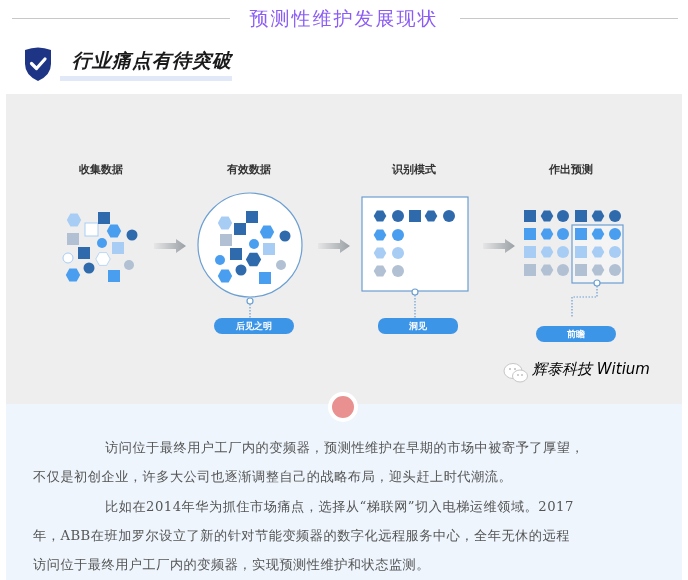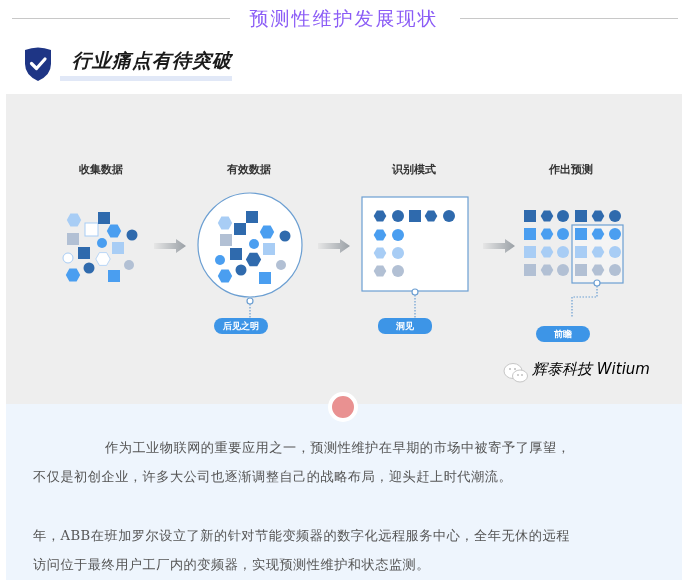--- a/index.html
+++ b/index.html
@@ -8,21 +8,21 @@
   .title-line{position:absolute;top:18px;height:1px;background:#c8c8c8;}
   .title-text{position:absolute;left:0;width:688px;top:6px;text-align:center;font-family:"DejaVu Serif","Liberation Serif",serif;font-size:19px;color:#8b5cf6;letter-spacing:2px;}
   .title-text span{background:#fff;padding:0 16px;}
   .section-head{position:absolute;left:20px;top:46px;height:40px;width:230px;}
   .shield{position:absolute;left:2px;top:0;width:32px;height:36px;}
   .section-title{position:absolute;left:52px;top:2px;font-size:19px;font-weight:bold;color:#1a1a1a;letter-spacing:1px;font-style:italic;}
   .section-underline{position:absolute;left:40px;top:30px;width:172px;height:5px;background:#e1e8f7;}
   .panel{position:absolute;left:6px;top:94px;width:676px;height:310px;background:#eeeeee;}
   .step-label{position:absolute;font-size:11px;font-weight:bold;color:#333;text-align:center;width:90px;}
   .arrow{position:absolute;width:32px;height:14px;}
-  .pill{position:absolute;height:16px;width:54px;background:#3d95e7;border-radius:8px;color:#fff;font-size:9px;font-weight:bold;text-align:center;line-height:16px;}
+  .pill{position:absolute;height:16px;width:80px;background:#3d95e7;border-radius:8px;color:#fff;font-size:9px;font-weight:bold;text-align:center;line-height:16px;}
   .watermark{position:absolute;left:503px;top:360px;font-size:15px;color:#000000;font-style:italic;}
   .wm-icon{position:absolute;left:503px;top:362px;width:26px;height:22px;}
   .content{position:absolute;left:6px;top:404px;width:676px;height:176px;background:#eef5fd;}
   .dot{position:absolute;left:328px;top:392px;width:30px;height:30px;border-radius:50%;background:#e99191;border:4px solid #ffffff;box-sizing:border-box;}
   .para{position:absolute;left:33px;width:630px;font-family:"DejaVu Serif","Liberation Serif",serif;font-size:13.2px;color:#555;line-height:29px;letter-spacing:0.5px;}
   .indent{display:inline-block;width:72px;}
 </style>
 </head>
 <body>
 
@@ -168,21 +168,21 @@
     <circle cx="12" cy="7" r="1" fill="#bbb"></circle>
   <circle cx="15" cy="13" r="0.9" fill="#bbb"></circle>
     <circle cx="19" cy="13" r="0.9" fill="#bbb"></circle>
 </svg>
 <div class="watermark" style="left:532px;">辉泰科技 Witium</div>
 
 <div class="content"></div>
 <div class="dot"></div>
 
 <div class="para" style="top:433px;">
-  <span class="indent"></span><span>作为工业物联网的重要应用之一，预测性维护在早期的市场中被寄予了厚望，</span><br>
+  <span class="indent"></span><span>访问位于最终用户工厂内的变频器，预测性维护在早期的市场中被寄予了厚望，</span><br>
   <span>不仅是初创企业，许多大公司也逐渐调整自己的战略布局，迎头赶上时代潮流。</span>
 </div>
 
 <div class="para" style="top:492px;">
-  <span class="indent"></span><br>
+  <span class="indent"></span><span>比如在2014年华为抓住市场痛点，选择从“梯联网”切入电梯运维领域。2017</span><br>
   <span>年，ABB在班加罗尔设立了新的针对节能变频器的数字化远程服务中心，全年无休的远程</span><br>
   <span>访问位于最终用户工厂内的变频器，实现预测性维护和状态监测。</span>
 </div>
 
 </body></html>

